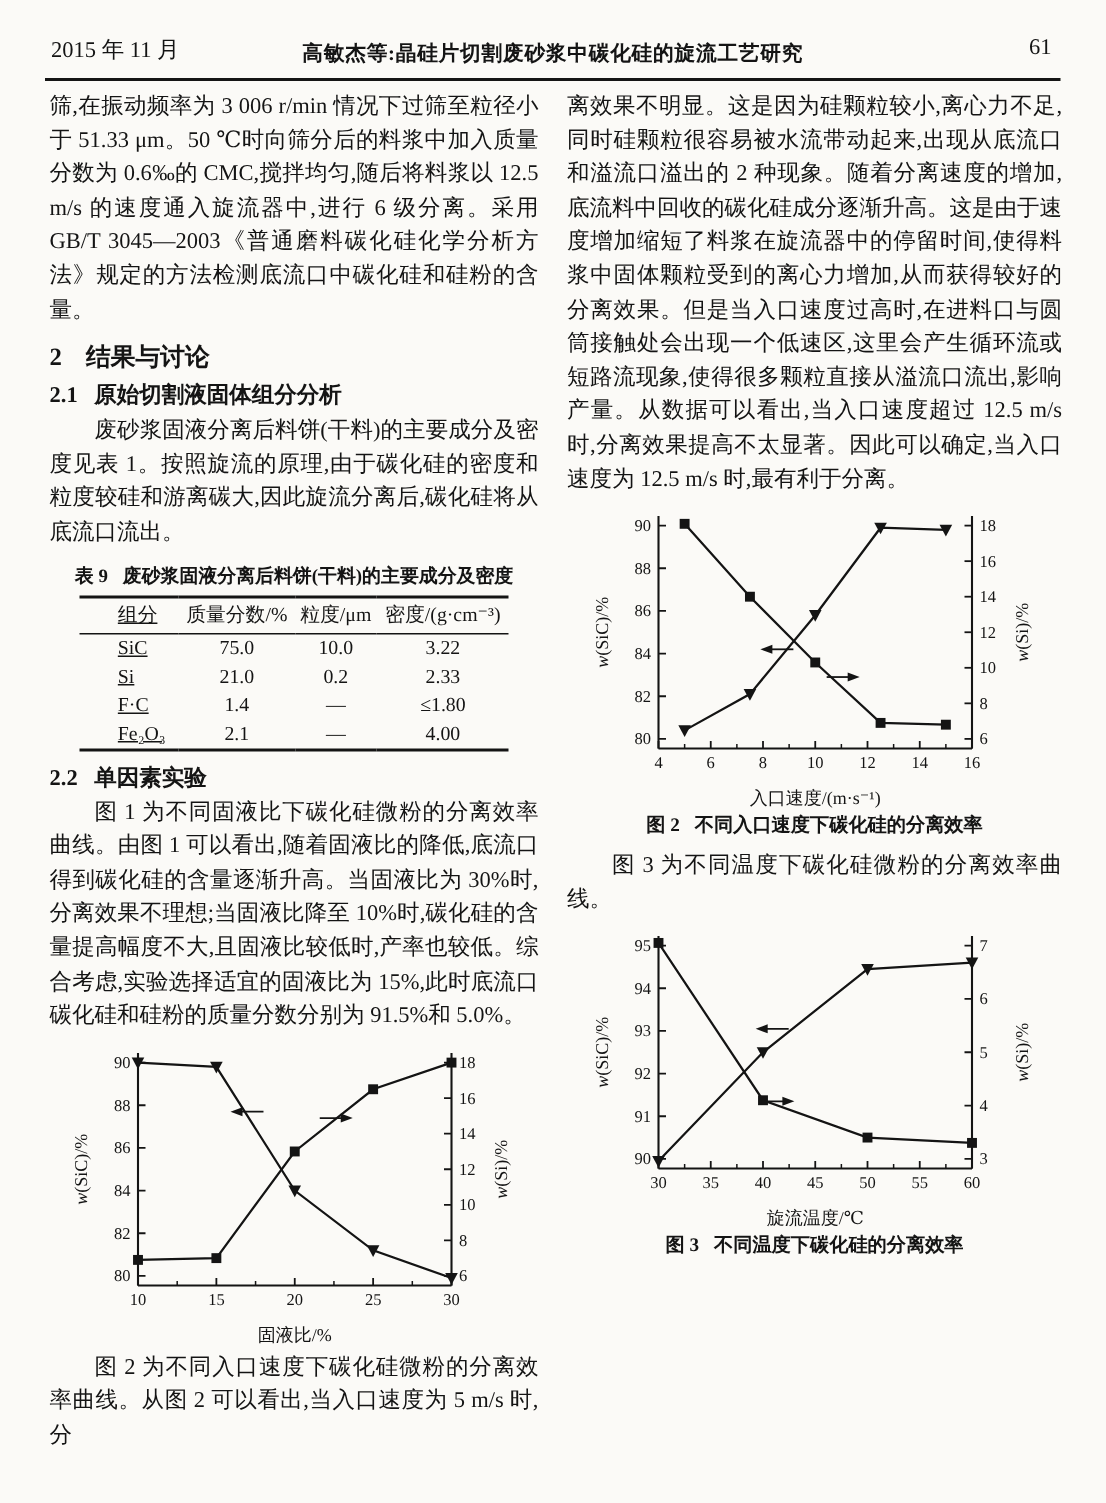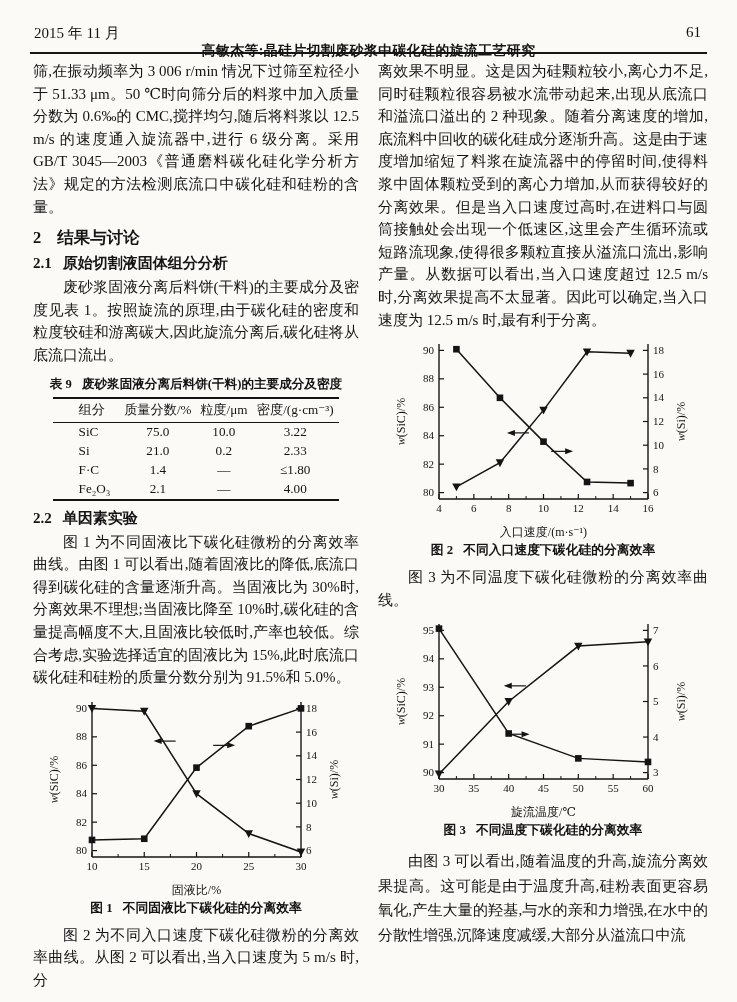--- a/index.html
+++ b/index.html
@@ -8,21 +8,21 @@
     background:#fbfaf7;
     font-family:"Liberation Serif","DejaVu Serif",serif;
     color:#141414;
     overflow:hidden;
   }
   .page{position:relative;width:737px;height:994px;}
 
   
   .hdr{position:absolute;left:30px;top:24px;width:677px;height:24px;font-size:15px;}
   .hdr-left{position:absolute;left:4px;top:0;}
-  .hdr-center{position:absolute;left:0;right:0;text-align:center;top:18px;font-weight:bold;font-size:13.8px;letter-spacing:.5px;}
+  .hdr-center{position:absolute;left:0;right:0;text-align:center;top:3px;font-weight:bold;font-size:13.8px;letter-spacing:.5px;}
   .hdr-right{position:absolute;right:6px;top:0;font-size:15px;}
   .hdr-rule{position:absolute;left:30px;top:52px;width:677px;height:2.4px;background:#151515;}
 
   
   .col{position:absolute;top:60px;}
   .col-left{left:33px;width:326px;}
   .col-right{left:378px;width:330px;}
 
   p{margin:0;font-size:15px;line-height:22.6px;text-align:justify;}
   p.indent{text-indent:2em;}
@@ -35,21 +35,21 @@
   .h-kai{font-style:italic;font-size:14.3px;margin:3px 0 2px;letter-spacing:1.6px;}
   .h-kai .num{margin-right:9px;letter-spacing:0;}
 
   
   .tbl-caption{font-weight:bold;font-size:12.6px;text-align:center;margin:9px 0 4px;}
   .tbl-caption .cap-label{margin-right:10px;}
   table.data{width:88%;margin:0 auto 8px auto;border-collapse:collapse;font-size:13.2px;
     border-top:2px solid #141414;border-bottom:2px solid #141414;}
   table.data th{font-weight:normal;border-bottom:1.2px solid #141414;padding:2px 0 3px;}
   table.data td{padding:1px 0 2px;text-align:center;}
-  table.data th:first-child,table.data td:first-child{text-align:left;padding-left:26px;}
+  table.data th:first-child,table.data td:first-child{text-align:left;padding-left:26px;text-decoration:underline;}
   table.data th:nth-child(1){text-align:left;}
 
   
   .figure{margin:4px 0 2px;text-align:center;}
   svg.chart{display:block;margin:0 auto;}
   .fig-caption{font-weight:bold;font-size:12.8px;text-align:center;margin:1px 0 7px;}
   .fig-caption .cap-label{margin-right:10px;}
 </style>
 </head>
 <body>
@@ -183,23 +183,20 @@
             <rect x="94.95" y="142.45076452599392" width="6.6" height="6.6" fill="#141414"></rect>
             <rect x="147.2" y="71.34984709480129" width="6.6" height="6.6" fill="#141414"></rect>
             <rect x="199.45" y="29.874311926605532" width="6.6" height="6.6" fill="#141414"></rect>
             <rect x="251.7" y="12.099082568807368" width="6.6" height="6.6" fill="#141414"></rect>
             <line x1="112.655" y1="48.105504587155934" x2="129.655" y2="48.105504587155934" stroke="#141414" stroke-width="1.2"></line>
             <polygon points="107.655,48.105504587155934 115.655,45.105504587155934 115.655,51.105504587155934" fill="#141414"></polygon>
             <line x1="167.165" y1="52.37155963302745" x2="184.165" y2="52.37155963302745" stroke="#141414" stroke-width="1.2"></line>
             <polygon points="189.165,52.37155963302745 181.165,49.37155963302745 181.165,55.37155963302745" fill="#141414"></polygon>
           </g>
         </svg>
-      <div class="fig-caption">
-        <span class="cap-label">图 1</span><span>不同固液比下碳化硅的分离效率</span>
-      </div>
     </div>
 
 
     <p class="indent">图 2 为不同入口速度下碳化硅微粉的分离效率曲线。从图 2 可以看出,当入口速度为 5 m/s 时,分</p>
   </div>
 
   <div class="col col-right">
     <p>离效果不明显。这是因为硅颗粒较小,离心力不足,同时硅颗粒很容易被水流带动起来,出现从底流口和溢流口溢出的 2 种现象。随着分离速度的增加,底流料中回收的碳化硅成分逐渐升高。这是由于速度增加缩短了料浆在旋流器中的停留时间,使得料浆中固体颗粒受到的离心力增加,从而获得较好的分离效果。但是当入口速度过高时,在进料口与圆筒接触处会出现一个低速区,这里会产生循环流或短路流现象,使得很多颗粒直接从溢流口流出,影响产量。从数据可以看出,当入口速度超过 12.5 m/s 时,分离效果提高不太显著。因此可以确定,当入口速度为 12.5 m/s 时,最有利于分离。</p>
 
     <div class="figure">
@@ -348,16 +345,15 @@
             <polygon points="110.78999999999998,70.85779816513767 118.78999999999998,67.85779816513767 118.78999999999998,73.85779816513767" fill="#141414"></polygon>
             <line x1="114.56666666666666" y1="119.20642201834886" x2="131.56666666666666" y2="119.20642201834886" stroke="#141414" stroke-width="1.2"></line>
             <polygon points="136.56666666666666,119.20642201834886 128.56666666666666,116.20642201834886 128.56666666666666,122.20642201834886" fill="#141414"></polygon>
           </g>
         </svg>
       <div class="fig-caption">
         <span class="cap-label">图 3</span><span>不同温度下碳化硅的分离效率</span>
       </div>
     </div>
 
-    <p class="indent last-para">由图 3 可以看出,随着温度的升高,旋流分离效果提高。这可能是由于温度升高,硅粉表面更容易氧化,产生大量的羟基,与水的亲和力增强,在水中的分散性增强,沉降速度减缓,大部分从溢流口中流</p>
   </div>
 
 </div>
 
 </body></html>

